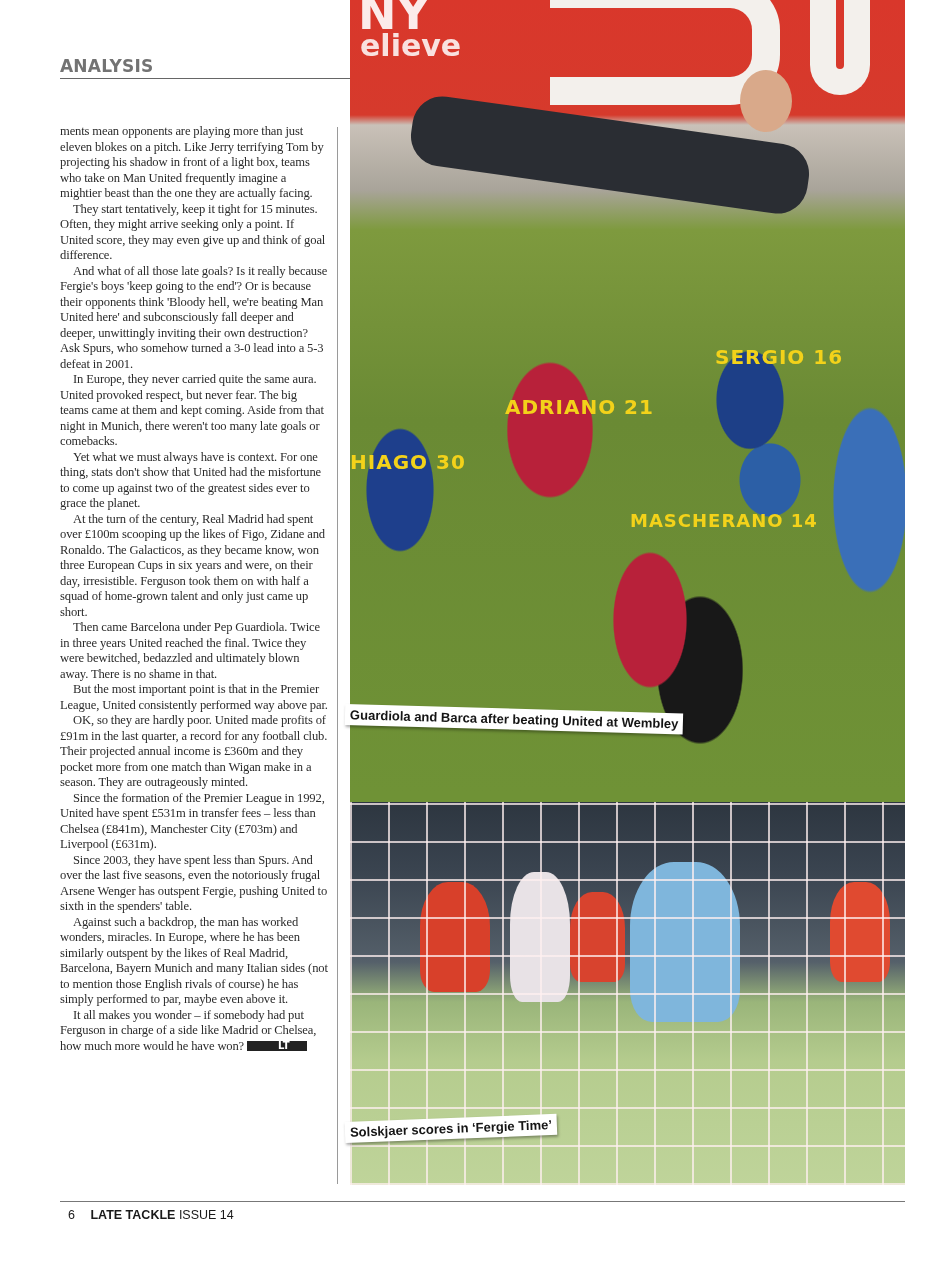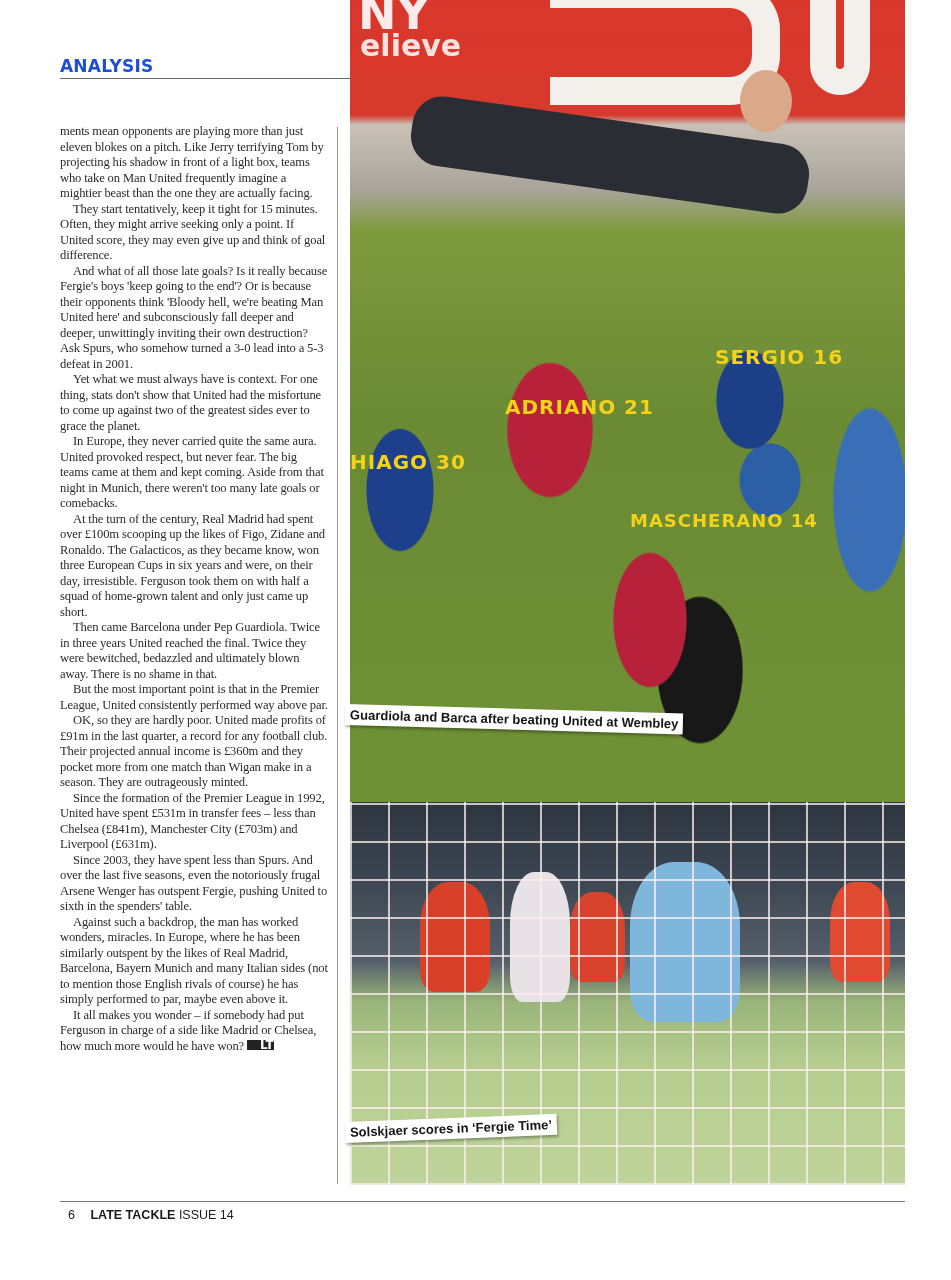--- a/index.html
+++ b/index.html
@@ -2,40 +2,40 @@
 <html><head>
   <meta charset="utf-8">
   <style>
     * { margin: 0; padding: 0; box-sizing: border-box; }
     html, body { width: 951px; height: 1280px; background: #ffffff; overflow: hidden; }
     body { position: relative; font-family: "DejaVu Serif", serif; color: #2a2a2a; }
 
     .section-head {
       position: absolute; left: 60px; top: 56px;
       font-family: "DejaVu Sans", sans-serif; font-weight: bold; font-size: 17px;
-      letter-spacing: 0.2px; color: #1d4ed8;
+      letter-spacing: 0.2px; color: #737373;
     }
     .section-rule {
       position: absolute; left: 60px; top: 78px; width: 290px; height: 1px; background: #666;
     }
     .col-rule {
       position: absolute; left: 337px; top: 127px; width: 1px; height: 1057px; background: #9a9a9a;
     }
 
     .article {
       position: absolute; left: 60px; top: 124px; width: 268px;
       font-family: "Liberation Serif", serif; font-size: 12.6px; line-height: 15.5px;
       color: #2b2b2b; letter-spacing: -0.15px;
     }
     .article p { text-indent: 13px; margin: 0; }
     .article p.first { text-indent: 0; }
     .lt-mark {
       display: inline-block; background: #222; color: #fff;
-      font-family: "DejaVu Sans", sans-serif; font-weight: bold; font-size: 12px;
-      line-height: 10px; padding: 0 0; margin-left: 3px; vertical-align: 1px;
+      font-family: "DejaVu Sans", sans-serif; font-weight: bold; font-size: 10px;
+      line-height: 10px; padding: 0 18px; margin-left: 3px; vertical-align: 1px;
     }
 
     
     .photo1 {
       position: absolute; left: 350px; top: 0; width: 555px; height: 842px; overflow: hidden;
       background: linear-gradient(180deg, #d9372b 0px, #d63a2c 115px, #c9c1b8 125px, #a9a49a 190px, #7e9a3e 230px, #6a8a34 420px, #6f9236 793px);
     }
     .photo1 .banner-text {
       position: absolute; left: 10px; top: 28px; font-family: "DejaVu Sans", sans-serif;
       font-weight: bold; font-size: 30px; color: rgba(255,255,255,0.85);
@@ -113,22 +113,22 @@
 <body>
 
 <div class="section-head">ANALYSIS</div>
 <div class="section-rule"></div>
 <div class="col-rule"></div>
 
 <div class="article">
   <p class="first">ments mean opponents are playing more than just eleven blokes on a pitch. Like Jerry terrifying Tom by projecting his shadow in front of a light box, teams who take on Man United frequently imagine a mightier beast than the one they are actually facing.</p>
   <p>They start tentatively, keep it tight for 15 minutes. Often, they might arrive seeking only a point. If United score, they may even give up and think of goal difference.</p>
   <p>And what of all those late goals? Is it really because Fergie's boys 'keep going to the end'? Or is because their opponents think 'Bloody hell, we're beating Man United here' and subconsciously fall deeper and deeper, unwittingly inviting their own destruction? Ask Spurs, who somehow turned a 3-0 lead into a 5-3 defeat in 2001.</p>
+  <p>In Europe, they never carried quite the same aura. United provoked respect, but never fear. The big teams came at them and kept coming. Aside from that night in Munich, there weren't too many late goals or comebacks.</p>
   <p>Yet what we must always have is context. For one thing, stats don't show that United had the misfortune to come up against two of the greatest sides ever to grace the planet.</p>
-  <p>In Europe, they never carried quite the same aura. United provoked respect, but never fear. The big teams came at them and kept coming. Aside from that night in Munich, there weren't too many late goals or comebacks.</p>
   <p>At the turn of the century, Real Madrid had spent over £100m scooping up the likes of Figo, Zidane and Ronaldo. The Galacticos, as they became know, won three European Cups in six years and were, on their day, irresistible. Ferguson took them on with half a squad of home-grown talent and only just came up short.</p>
   <p>Then came Barcelona under Pep Guardiola. Twice in three years United reached the final. Twice they were bewitched, bedazzled and ultimately blown away. There is no shame in that.</p>
   <p>But the most important point is that in the Premier League, United consistently performed way above par.</p>
   <p>OK, so they are hardly poor. United made profits of £91m in the last quarter, a record for any football club. Their projected annual income is £360m and they pocket more from one match than Wigan make in a season. They are outrageously minted.</p>
   <p>Since the formation of the Premier League in 1992, United have spent £531m in transfer fees – less than Chelsea (£841m), Manchester City (£703m) and Liverpool (£631m).</p>
   <p>Since 2003, they have spent less than Spurs. And over the last five seasons, even the notoriously frugal Arsene Wenger has outspent Fergie, pushing United to sixth in the spenders' table.</p>
   <p>Against such a backdrop, the man has worked wonders, miracles. In Europe, where he has been similarly outspent by the likes of Real Madrid, Barcelona, Bayern Munich and many Italian sides (not to mention those English rivals of course) he has simply performed to par, maybe even above it.</p>
   <p><span>It all makes you wonder – if somebody had put Ferguson in charge of a side like Madrid or Chelsea, how much more would he have won?</span><span class="lt-mark">LT</span></p>
 </div>
 

